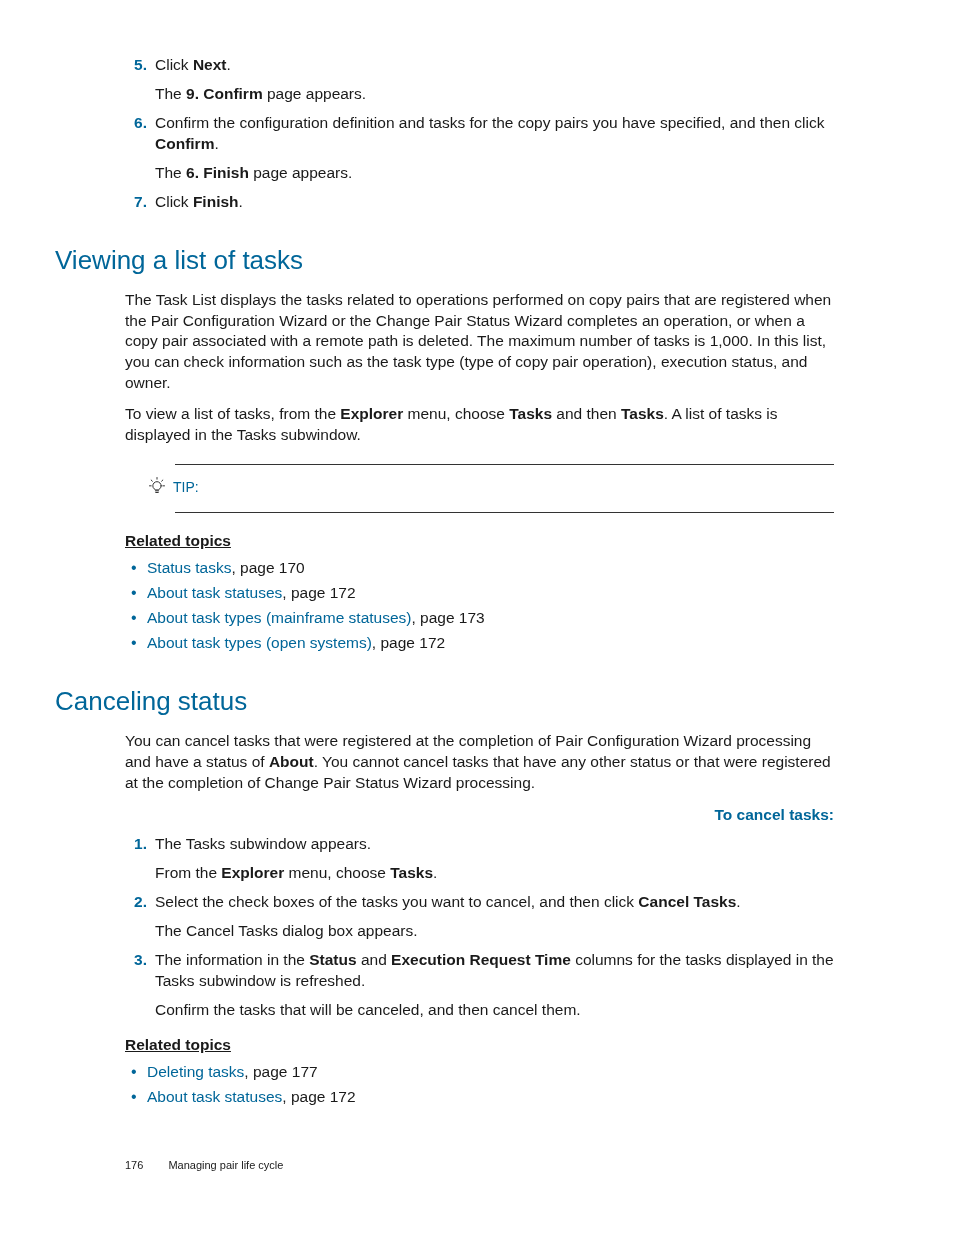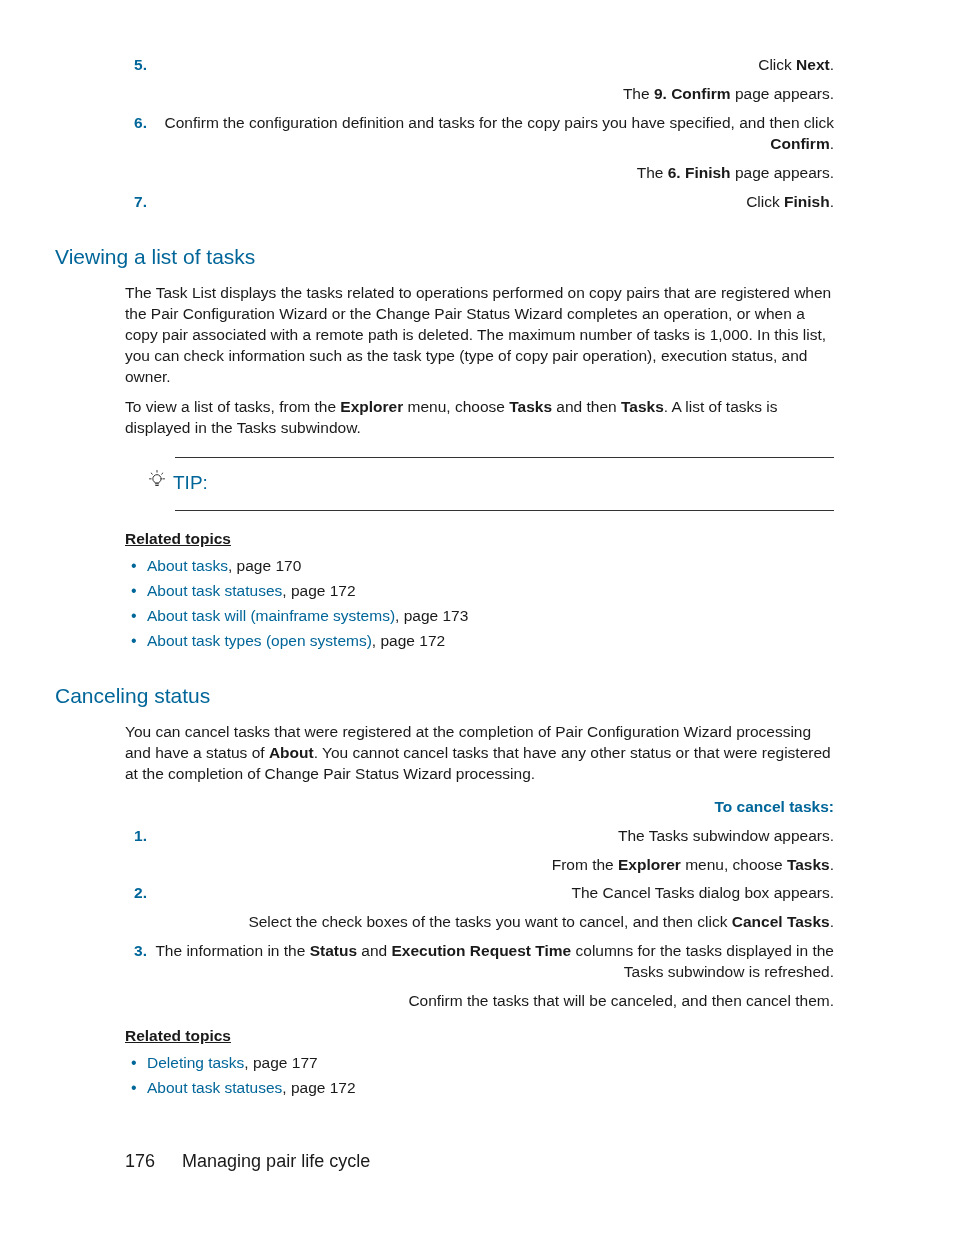--- a/index.html
+++ b/index.html
@@ -17,60 +17,60 @@
   .page {
     position: relative;
     width: 954px;
     min-height: 1235px;
     padding: 55px 120px 60px 55px;
     box-sizing: border-box;
   }
   h2.section {
     font-family: "Helvetica Neue", Helvetica, Arial, sans-serif;
     font-weight: 300;
-    font-size: 21px;
+    font-size: 26px;
     color: #006699;
     margin: 30px 0 12px 0;
   }
   p { margin: 0 0 10px 0; }
   strong { font-weight: 700; }
   .ol-step {
     position: relative;
     padding-left: 30px;
     margin-bottom: 6px;
   }
   .ol-step .num {
     position: absolute;
     left: 0;
     top: 0;
     width: 22px;
     text-align: right;
     color: #006699;
     font-weight: 700;
   }
-  .ol-step .body p { margin: 0 0 8px 0; text-align: right; }
+  .ol-step .body p { margin: 0 0 8px 0; }
   .steps-block { margin-left: 70px; }
   .section-body { margin-left: 70px; }
   .tip-box {
     margin: 18px 0 18px 50px;
     border-top: 1px solid #333;
     border-bottom: 1px solid #333;
     padding: 12px 0 14px 0;
     position: relative;
   }
   .tip-icon {
     position: absolute;
     left: -28px;
     top: 10px;
     width: 22px;
     height: 22px;
   }
   .tip-label {
     color: #006699;
-    font-size: 19px;
+    font-size: 14px;
     margin-left: -2px;
     display: inline;
   }
   .tip-text { margin-top: 4px; }
   .link { color: #006699; }
   .subhead {
     font-weight: 700;
     margin: 14px 0 6px 0;
     text-decoration: underline;
   }
@@ -96,21 +96,21 @@
     left: 6px;
     top: 0;
     color: #006699;
     font-size: 16px;
     line-height: 1.3;
   }
   .footer {
     position: absolute;
     bottom: 62px;
     left: 125px;
-    font-size: 18px;
+    font-size: 11px;
   }
   .footer .pg { margin-right: 22px; }
 </style>
 </head>
 <body>
 
 <div class="page">
 
   <div class="steps-block" id="top-steps">
       <div class="ol-step">
@@ -150,23 +150,23 @@
             <path d="M10 19h4M10.5 21h3"></path>
             <path d="M12 3v2M5 6l1.4 1.4M19 6l-1.4 1.4M3 13h2M19 13h2"></path>
           </g>
         </svg>
       </span>
       <span class="tip-label">TIP:</span>
     </div>
 
     <p class="subhead">Related topics</p>
     <ul class="bullets" id="viewing-related">
-        <li><span class="link">About tasks</span>, page 170</li>
+        <li><span class="link">Status tasks</span>, page 170</li>
         <li><span class="link">About task statuses</span>, page 172</li>
-        <li><span class="link">About task will (mainframe systems)</span>, page 173</li>
+        <li><span class="link">About task types (mainframe statuses)</span>, page 173</li>
         <li><span class="link">About task types (open systems)</span>, page 172</li>
       </ul>
   </div>
 
   <h2 class="section">Canceling status</h2>
   <div class="section-body">
     <div id="cancel-paras">
         <p>You can cancel tasks that were registered at the completion of Pair Configuration Wizard processing and have a status of <strong>About</strong>. You cannot cancel tasks that have any other status or that were registered at the completion of Change Pair Status Wizard processing.</p>
       </div>
     <p class="procedure-head">To cancel tasks:</p>
@@ -174,22 +174,22 @@
         <div class="ol-step">
           <span class="num">1.</span>
           <div class="body">
             <p>The Tasks subwindow appears.</p>
             <p>From the <strong>Explorer</strong> menu, choose <strong>Tasks</strong>.</p>
           </div>
         </div>
         <div class="ol-step">
           <span class="num">2.</span>
           <div class="body">
+            <p>Select the check boxes of the tasks you want to cancel, and then click <strong>Cancel Tasks</strong>.</p>
             <p>The Cancel Tasks dialog box appears.</p>
-            <p>Select the check boxes of the tasks you want to cancel, and then click <strong>Cancel Tasks</strong>.</p>
           </div>
         </div>
         <div class="ol-step">
           <span class="num">3.</span>
           <div class="body">
             <p>The information in the <strong>Status</strong> and <strong>Execution Request Time</strong> columns for the tasks displayed in the Tasks subwindow is refreshed.</p>
             <p>Confirm the tasks that will be canceled, and then cancel them.</p>
           </div>
         </div>
       </div>

